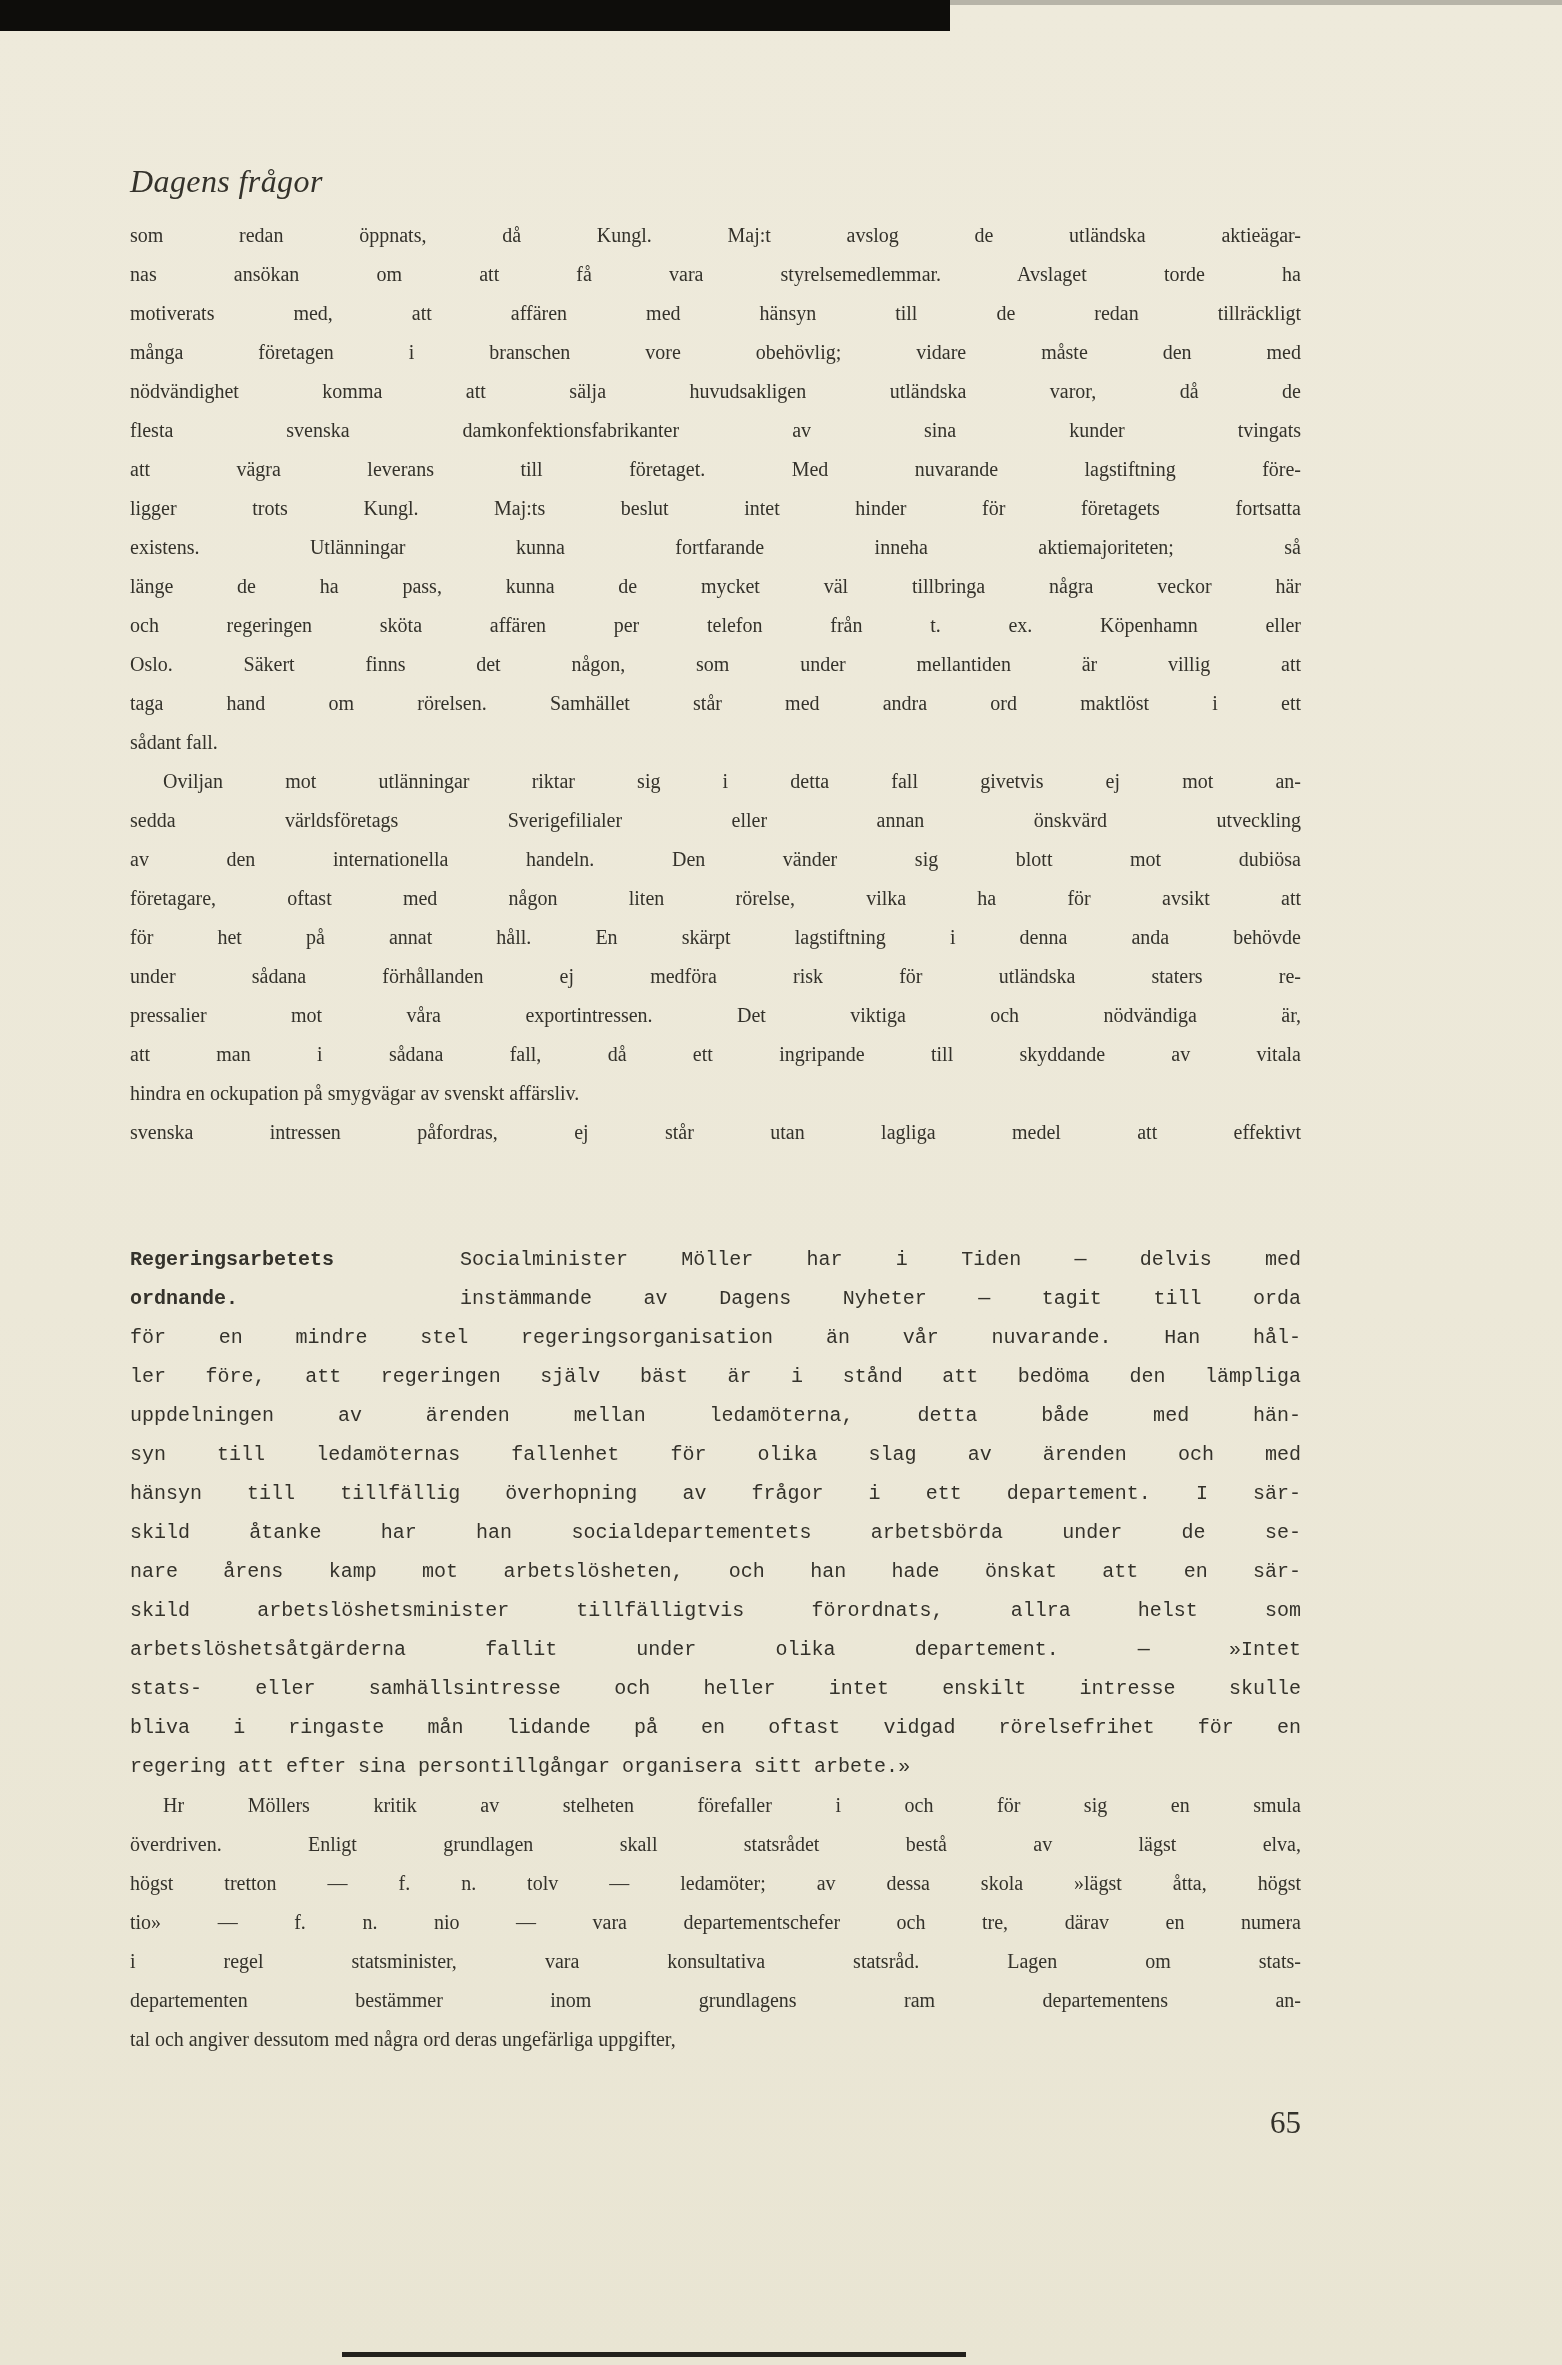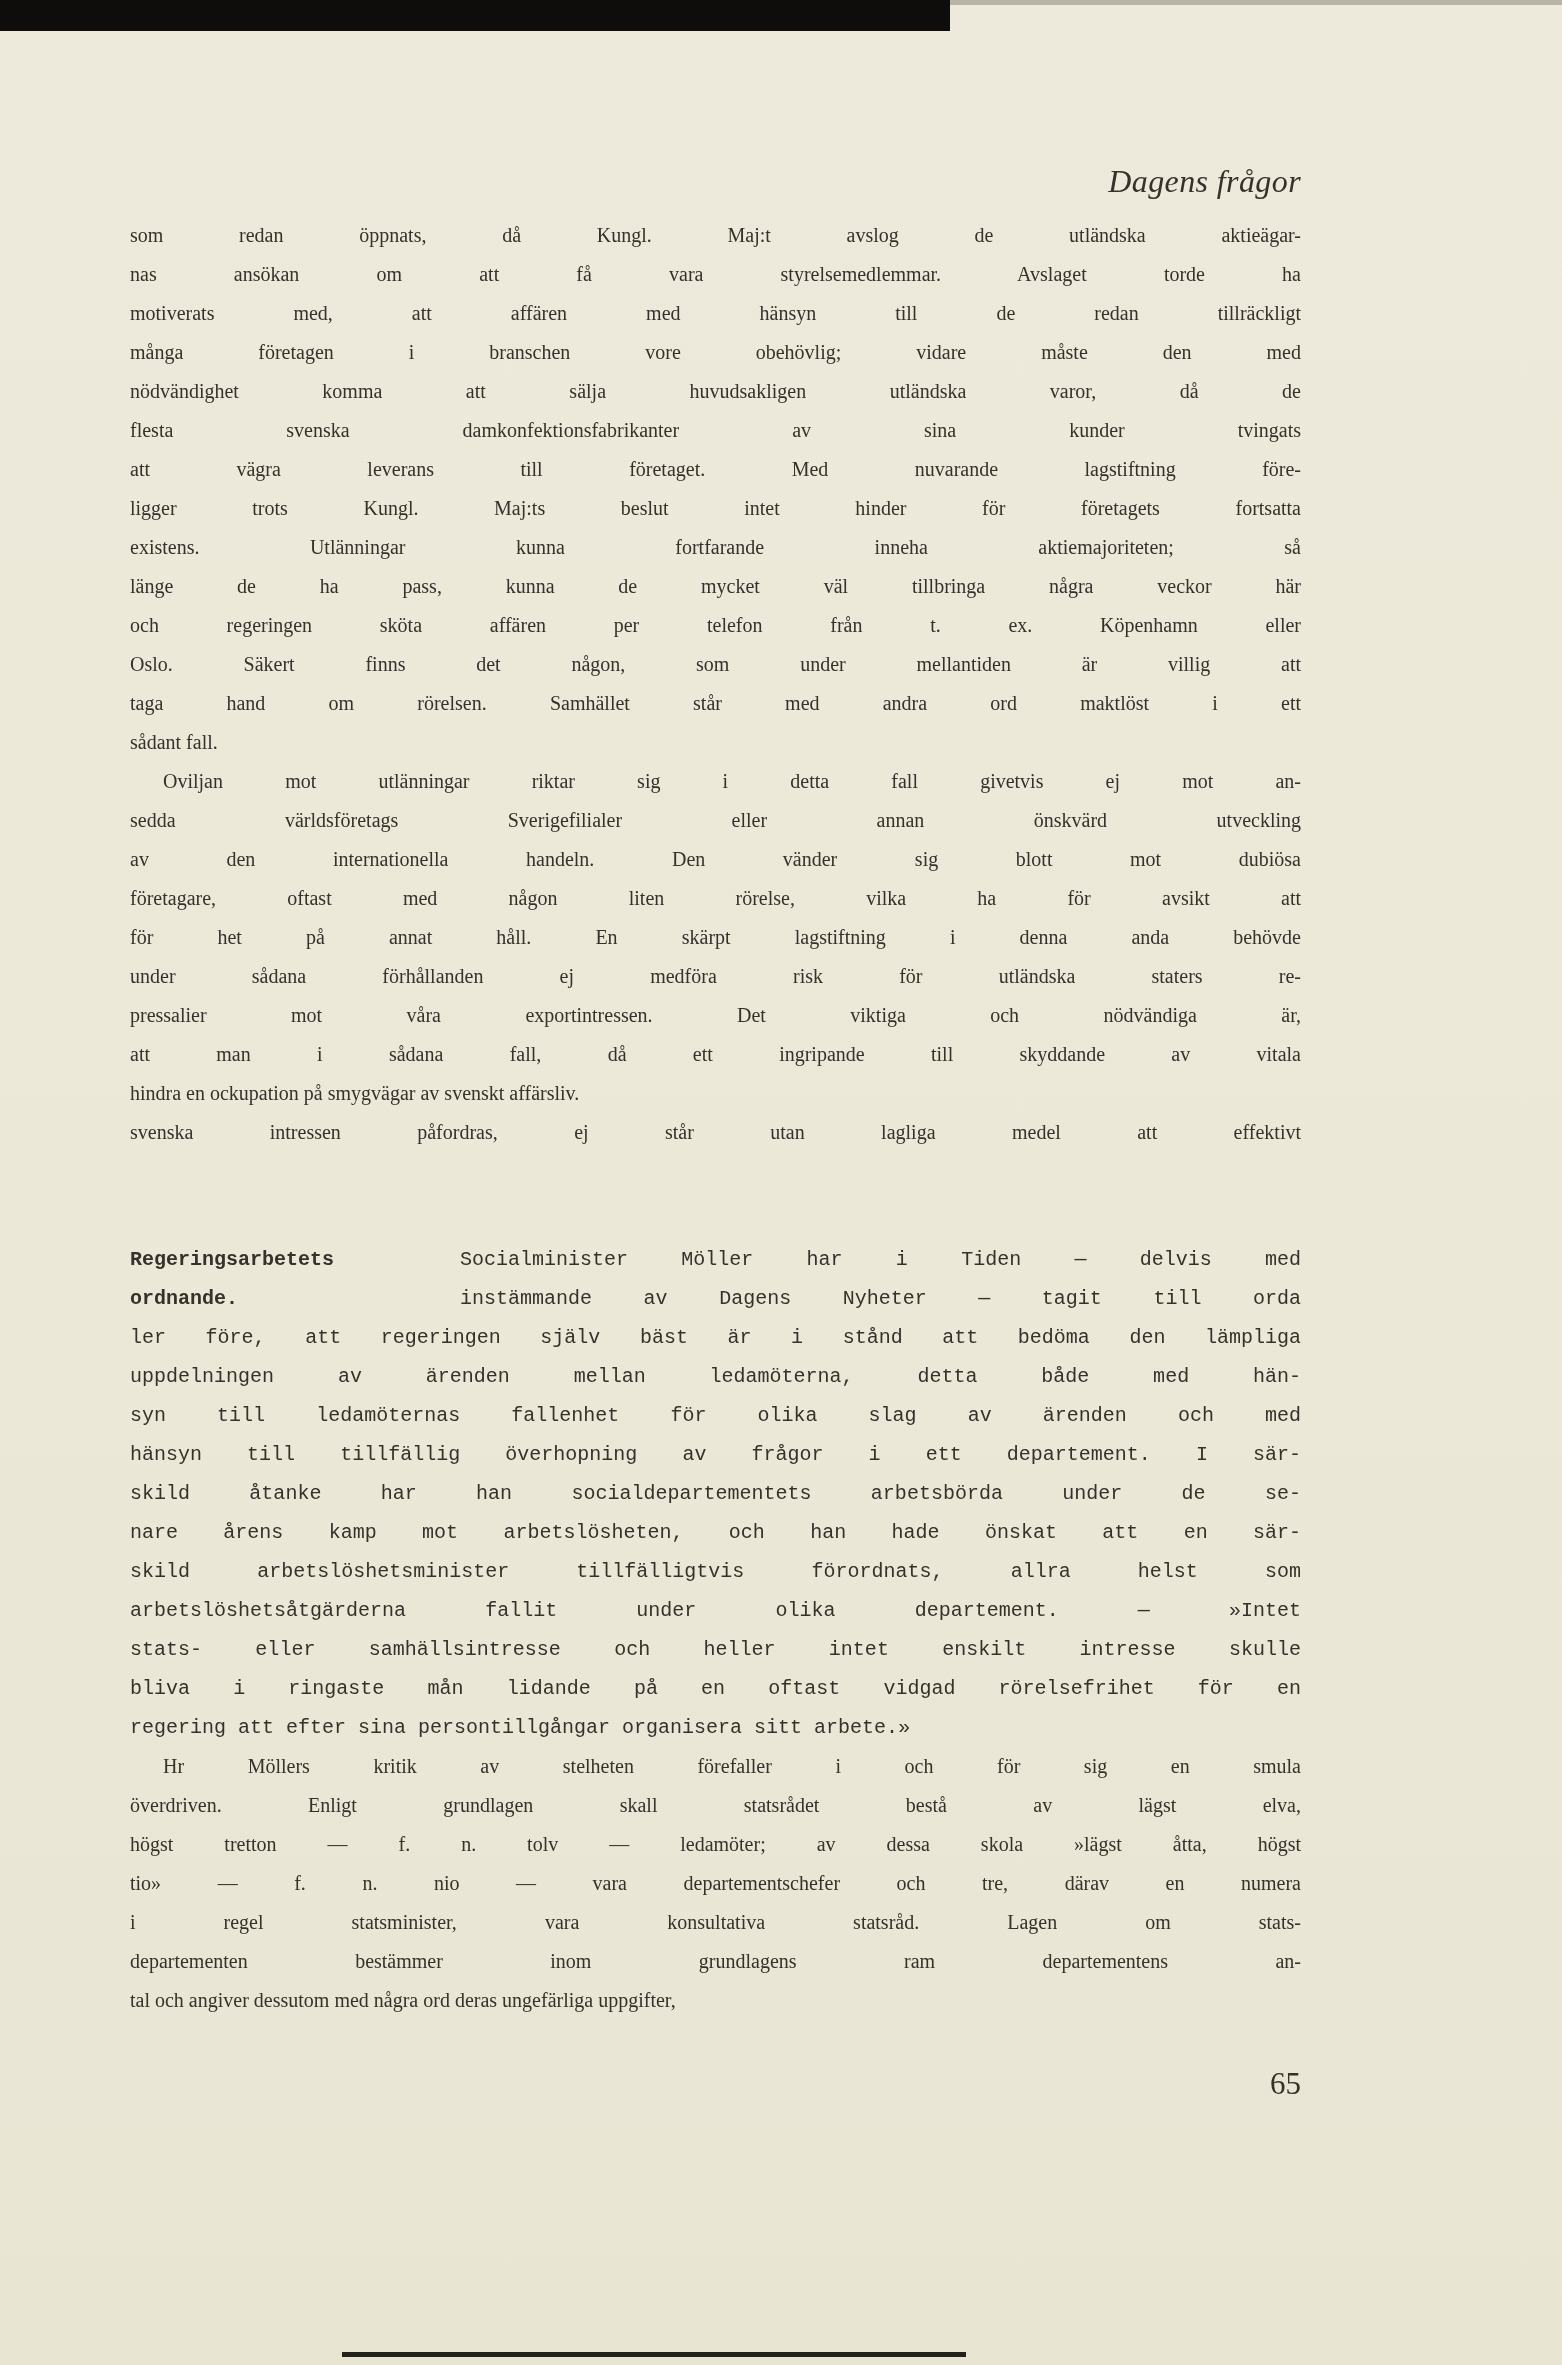--- a/index.html
+++ b/index.html
@@ -37,21 +37,21 @@
     width:624px;height:5.2px;
     background:#23211c;
   }
   .content{
     position:absolute;
     left:130px;
     top:162px;
     width:1171px;
   }
   .running-header{
-    text-align:right;
+    text-align:left;
     font-style:italic;
     font-size:32px;
     line-height:39px;
     margin-bottom:15px;
     letter-spacing:0.4px;
   }
   .body-text{
     font-size:20px;
     line-height:39px;
   }
@@ -119,20 +119,21 @@
           <div class="line last">hindra en ockupation på smygvägar av svenskt affärsliv.</div>
           <div class="line">svenska intressen påfordras, ej står utan lagliga medel att effektivt</div>
         </div>
         <div class="paragraph section">
           <div class="section-heading">
             <div class="heading-line">Regeringsarbetets</div>
             <div class="heading-line">ordnande.</div>
           </div>
           <div class="line">Socialminister Möller har i Tiden — delvis med</div>
           <div class="line">instämmande av Dagens Nyheter — tagit till orda</div>
+          <div class="line">för en mindre stel regeringsorganisation än vår nuvarande. Han hål-</div>
           <div class="line">ler före, att regeringen själv bäst är i stånd att bedöma den lämpliga</div>
           <div class="line">uppdelningen av ärenden mellan ledamöterna, detta både med hän-</div>
           <div class="line">syn till ledamöternas fallenhet för olika slag av ärenden och med</div>
           <div class="line">hänsyn till tillfällig överhopning av frågor i ett departement.  I sär-</div>
           <div class="line">skild åtanke har han socialdepartementets arbetsbörda under de se-</div>
           <div class="line">nare årens kamp mot arbetslösheten, och han hade önskat att en sär-</div>
           <div class="line">skild arbetslöshetsminister tillfälligtvis förordnats, allra helst som</div>
           <div class="line">arbetslöshetsåtgärderna fallit under olika departement.  —  »Intet</div>
           <div class="line">stats- eller samhällsintresse och heller intet enskilt intresse skulle</div>
           <div class="line">bliva i ringaste mån lidande på en oftast vidgad rörelsefrihet för en</div>

